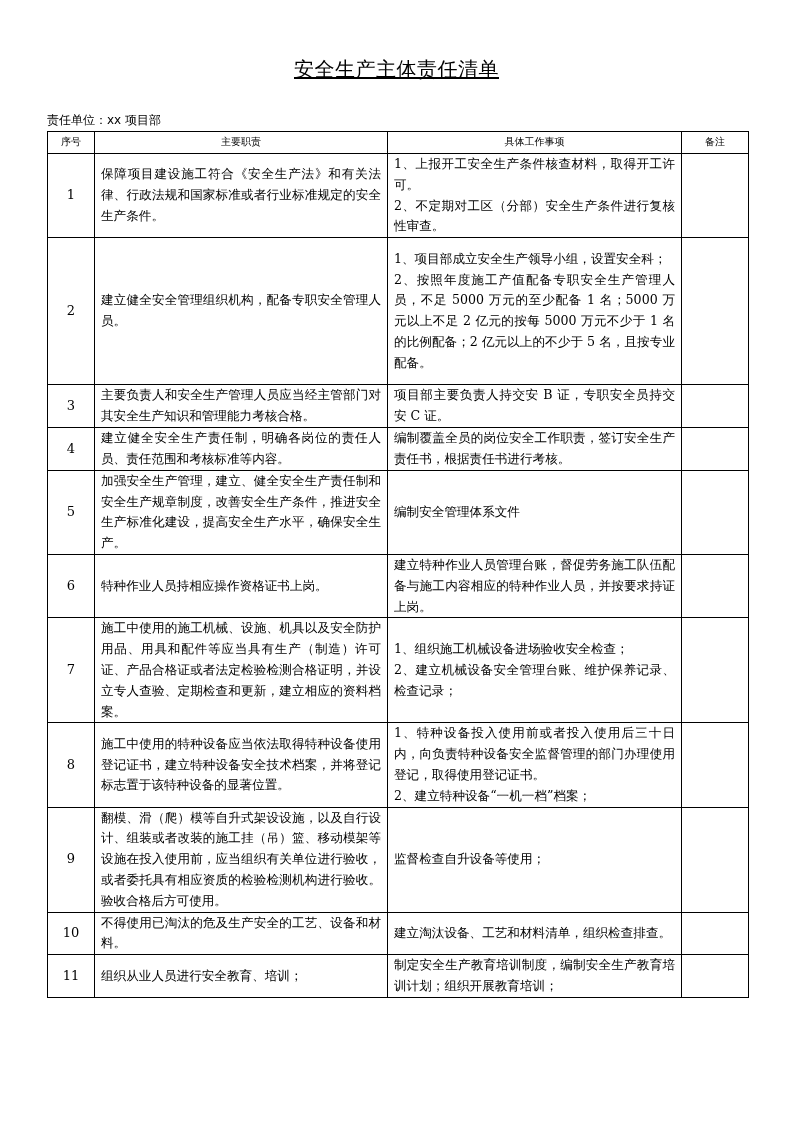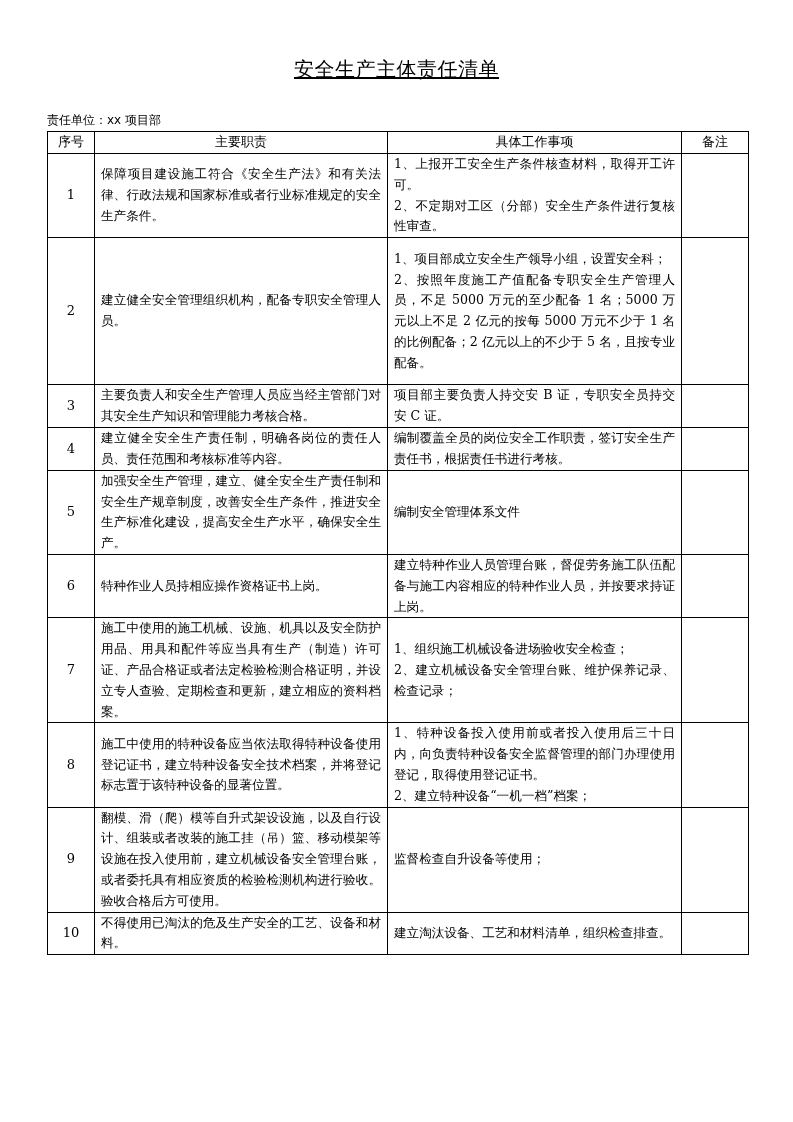--- a/index.html
+++ b/index.html
@@ -4,21 +4,21 @@
 <style>
   html, body { margin: 0; padding: 0; background: #ffffff; }
   body { width: 793px; height: 1122px; position: relative; overflow: hidden;
          font-family: "DejaVu Serif", "Liberation Serif", serif; color: #000; }
   .title { position: absolute; top: 56px; left: 0; width: 793px; text-align: center;
            font-family: "DejaVu Sans", "Liberation Sans", sans-serif; font-size: 20px; letter-spacing: 0.5px; text-decoration: underline; }
   .unit { position: absolute; top: 112px; left: 47px; font-family: "DejaVu Sans", "Liberation Sans", sans-serif;
           font-size: 12px; }
   table { position: absolute; top: 131px; left: 47px; width: 701px; border-collapse: collapse; table-layout: fixed; }
   th, td { border: 1px solid #000; padding: 0 6px; vertical-align: middle; font-size: 12.6px; line-height: 20.8px; }
-  th { font-family: "DejaVu Sans", "Liberation Sans", sans-serif; font-weight: normal; text-align: center; height: 21px; font-size: 13px; }
+  th { font-family: "DejaVu Sans", "Liberation Sans", sans-serif; font-weight: normal; text-align: center; height: 21px; font-size: 10px; }
   td.num { text-align: center; font-size: 13px; }
   td.duty, td.task { text-align: justify; word-break: break-all; }
   td.note { }
   .line { display: block; }
 </style>
 </head>
 <body>
 
 <div class="title">安全生产主体责任清单</div>
 <div class="unit">责任单位：xx 项目部</div>
@@ -102,28 +102,36 @@
         <td class="num">8</td>
         <td class="duty">施工中使用的特种设备应当依法取得特种设备使用登记证书，建立特种设备安全技术档案，并将登记标志置于该特种设备的显著位置。</td>
         <td class="task">
           <span class="line">1、特种设备投入使用前或者投入使用后三十日内，向负责特种设备安全监督管理的部门办理使用登记，取得使用登记证书。</span>
           <span class="line">2、建立特种设备“一机一档”档案；</span>
         </td>
         <td class="note"></td>
       </tr>
       <tr style="height: 105px;">
         <td class="num">9</td>
-        <td class="duty">翻模、滑（爬）模等自升式架设设施，以及自行设计、组装或者改装的施工挂（吊）篮、移动模架等设施在投入使用前，建立机械设备安全管理台账，或者委托具有相应资质的检验检测机构进行验收。验收合格后方可使用。</td>
+        <td class="duty">翻模、滑（爬）模等自升式架设设施，以及自行设计、组装或者改装的施工挂（吊）篮、移动模架等设施在投入使用前，应当组织有关单位进行验收，或者委托具有相应资质的检验检测机构进行验收。验收合格后方可使用。</td>
         <td class="task">
           <span class="line">监督检查自升设备等使用；</span>
         </td>
         <td class="note"></td>
       </tr>
       <tr style="height: 42px;">
         <td class="num">10</td>
         <td class="duty">不得使用已淘汰的危及生产安全的工艺、设备和材料。</td>
         <td class="task">
           <span class="line">建立淘汰设备、工艺和材料清单，组织检查排查。</span>
         </td>
         <td class="note"></td>
       </tr>
+      <tr style="height: 43px;">
+        <td class="num">11</td>
+        <td class="duty">组织从业人员进行安全教育、培训；</td>
+        <td class="task">
+          <span class="line">制定安全生产教育培训制度，编制安全生产教育培训计划；组织开展教育培训；</span>
+        </td>
+        <td class="note"></td>
+      </tr>
     </tbody>
 </table>
 
 </body></html>

